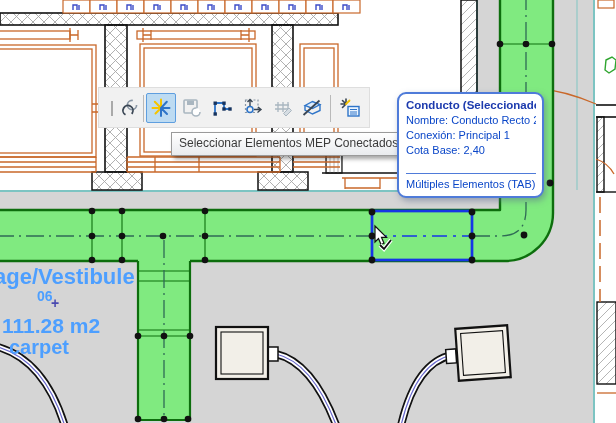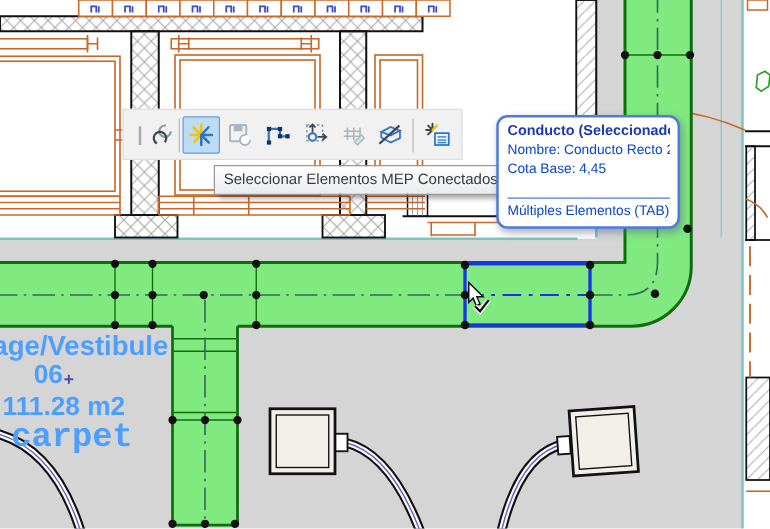--- a/index.html
+++ b/index.html
@@ -29,24 +29,24 @@
            box-shadow:2px 3px 6px rgba(90,105,140,.5);
            padding:4px 6px 4px 7px;box-sizing:border-box;}
   .infobox .title{font-size:11.5px;font-weight:bold;color:#1C3AAE;line-height:15px;white-space:nowrap;overflow:hidden;}
   .infobox .row{font-size:11px;color:#0A46C8;line-height:15px;white-space:nowrap;overflow:hidden;}
   .infobox .footer{font-size:11px;color:#0A46C8;line-height:15px;margin-top:15px;
                    border-top:1px solid #4F7BD9;padding-top:3px;white-space:nowrap;}
 
   
   .zone{position:absolute;color:#4D9FFF;font-weight:bold;z-index:5;white-space:nowrap;}
   .zone-name{left:-6px;top:264px;font-size:22px;}
-  .zone-number{left:27px;top:288px;font-size:21px;}
+  .zone-number{left:37px;top:288px;font-size:14px;}
   .zone-plus{position:absolute;left:51px;top:295px;font-size:14px;color:#4A4AB0;font-weight:bold;z-index:5;}
   .zone-area{left:2px;top:314px;font-size:21px;}
-  .zone-finish{left:9px;top:336px;font-size:27px;font-family:Liberation Mono, monospace;}
+  .zone-finish{left:9px;top:336px;font-size:20px;}
 </style>
 </head>
 <body>
 
 <div id="stage">
 
 <svg id="plan" width="616" height="423" viewBox="0 0 616 423">
   <defs>
     <pattern id="xhatch" width="11" height="11" patternUnits="userSpaceOnUse">
       <path d="M0 11 L11 0 M0 0 L11 11" stroke="#A8A8A8" stroke-width="0.9" fill="none"></path>
@@ -329,17 +329,18 @@
       <path d="M11 12.5 H18 M11 15 H18 M11 17 H18" stroke="#2E74C8" stroke-width="1"></path>
     </svg>
   </div>
 </div>
 
 <div class="tooltip">Seleccionar Elementos MEP Conectados</div>
 
 <div class="infobox">
   <div class="title">Conducto (Seleccionado)</div>
   <div class="row">Nombre: Conducto Recto 24</div>
-  <div class="row">Cota Base: 4,45</div>
+  <div class="row">Conexión: Principal 1</div>
+  <div class="row">Cota Base: 2,40</div>
   <div class="footer">Múltiples Elementos (TAB)</div>
 </div>
 
 </div>
 
 </body></html>

